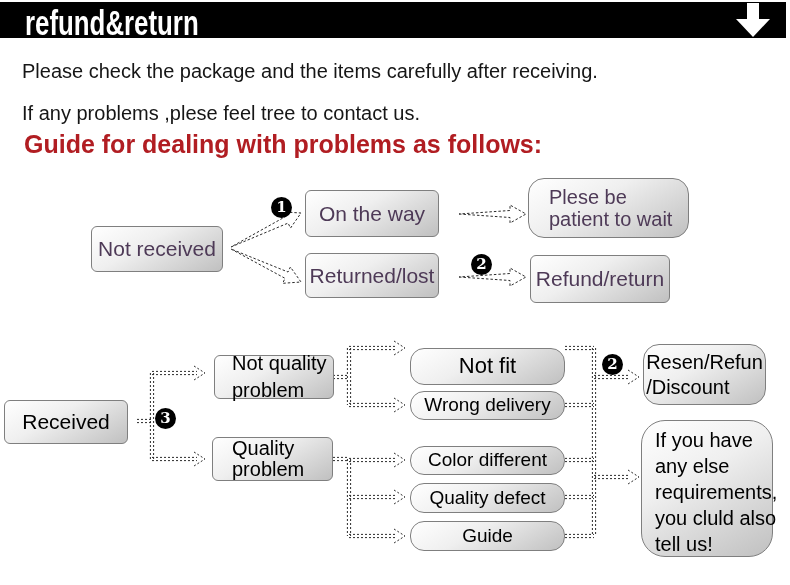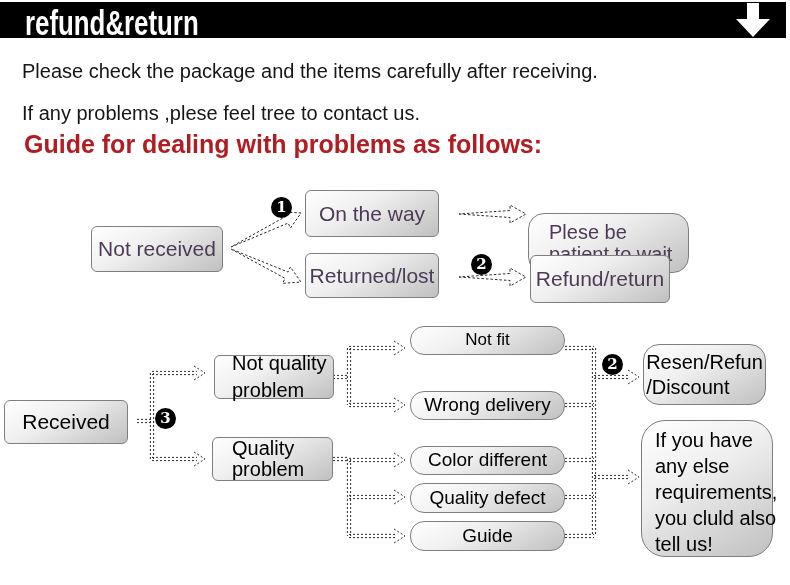--- a/index.html
+++ b/index.html
@@ -103,34 +103,34 @@
       <path d="M394 453 L405 460 L394 467" class="dot"></path>
       <path d="M394 490 L405 497 L394 504" class="dot"></path>
       <path d="M394 529 L405 536 L394 543" class="dot"></path>
       <path d="M628 370 L639 377 L628 384" class="dot"></path>
       <path d="M628 470 L639 477 L628 484" class="dot"></path>
     </svg>
 
   <div class="node purple" style="left:91px;top:226px;width:132px;height:46px;font-size:21px;">Not received</div>
   <div class="badge" style="left:271px;top:197px;">1</div>
   <div class="node purple" style="left:305px;top:190px;width:134px;height:47px;font-size:21px;">On the way</div>
-  <div class="node purple leftal" style="left:528px;top:178px;width:161px;height:60px;font-size:20px;padding-left:20px;line-height:22px;border-radius:16px;margin-top:35px;">Plese be
+  <div class="node purple leftal" style="left:528px;top:178px;width:161px;height:60px;font-size:20px;padding-left:20px;line-height:22px;border-radius:16px;">Plese be
 patient to wait</div>
   <div class="node purple" style="left:305px;top:253px;width:134px;height:45px;font-size:21px;">Returned/lost</div>
   <div class="badge" style="left:471px;top:254px;">2</div>
   <div class="node purple" style="left:530px;top:255px;width:140px;height:48px;font-size:21px;">Refund/return</div>
 
   <div class="node" style="left:4px;top:400px;width:124px;height:44px;font-size:21px;">Received</div>
   <div class="badge" style="left:155px;top:408px;">3</div>
   <div class="node leftal" style="left:214px;top:355px;width:120px;height:44px;font-size:20px;line-height:27px;padding-left:17px;">Not quality
 problem</div>
   <div class="node leftal" style="left:212px;top:437px;width:121px;height:44px;font-size:20px;line-height:21px;padding-left:19px;">Quality
 problem</div>
 
-  <div class="node" style="left:410px;top:326px;width:155px;height:29px;font-size:17px;border-radius:14px;">Not fit</div>
+  <div class="node" style="left:410px;top:348px;width:155px;height:37px;font-size:22px;border-radius:14px;">Not fit</div>
   <div class="node" style="left:410px;top:391px;width:155px;height:29px;font-size:19px;border-radius:14px;">Wrong delivery</div>
   <div class="node" style="left:410px;top:446px;width:155px;height:29px;font-size:19px;border-radius:14px;">Color different</div>
   <div class="node" style="left:410px;top:483px;width:155px;height:30px;font-size:19px;border-radius:14px;">Quality defect</div>
   <div class="node" style="left:410px;top:521px;width:155px;height:30px;font-size:19px;border-radius:14px;">Guide</div>
 
   <div class="badge" style="left:602px;top:354px;">2</div>
   <div class="node" style="left:643px;top:344px;width:123px;height:61px;font-size:20px;line-height:25px;border-radius:16px;">Resen/Refun
 /Discount</div>
   <div class="node leftal" style="left:641px;top:420px;width:132px;height:137px;font-size:20px;line-height:26px;padding-left:13px;border-radius:24px;align-items:flex-start;padding-top:6px;">If you have
 any else

